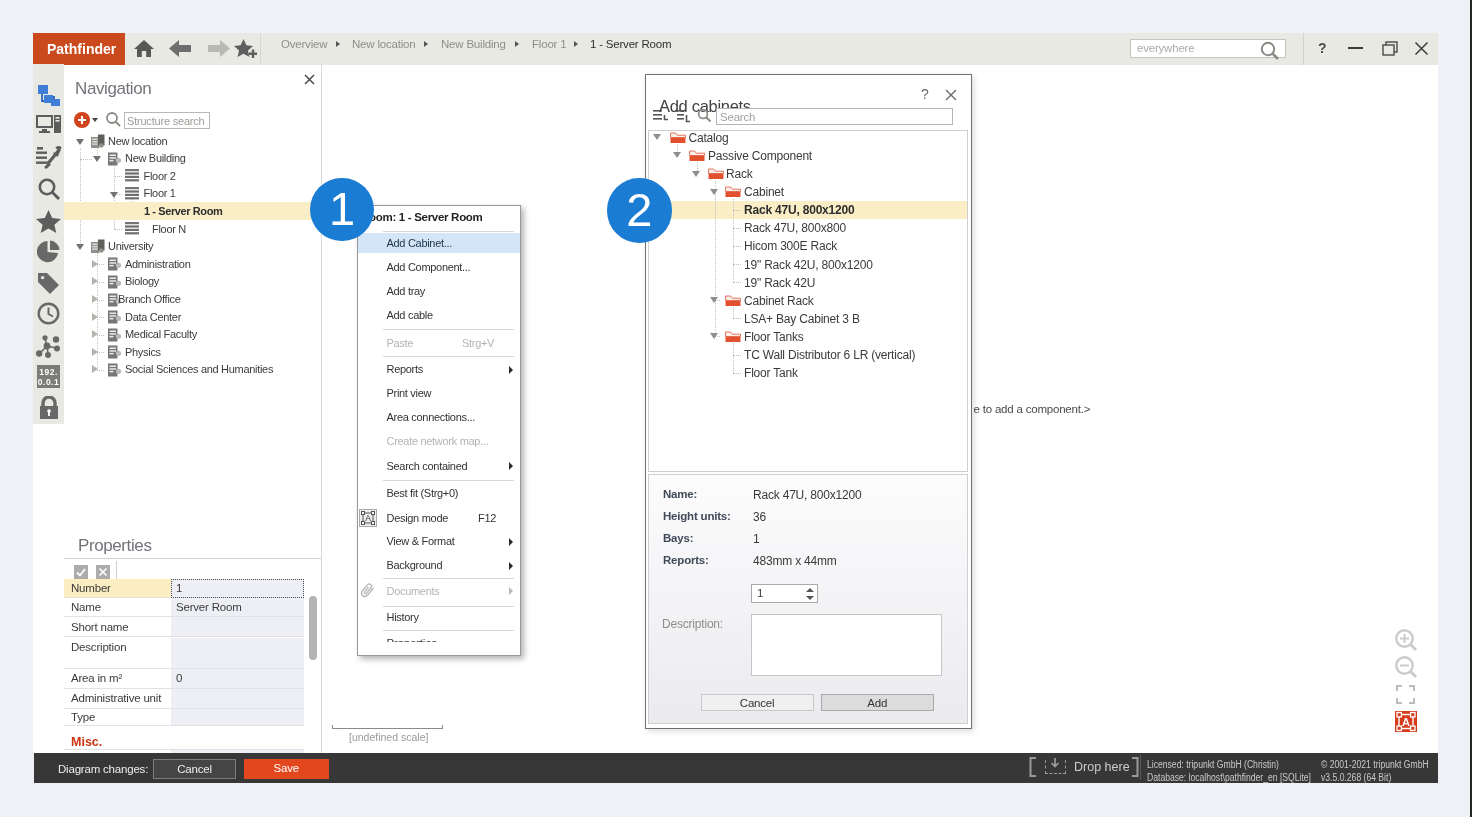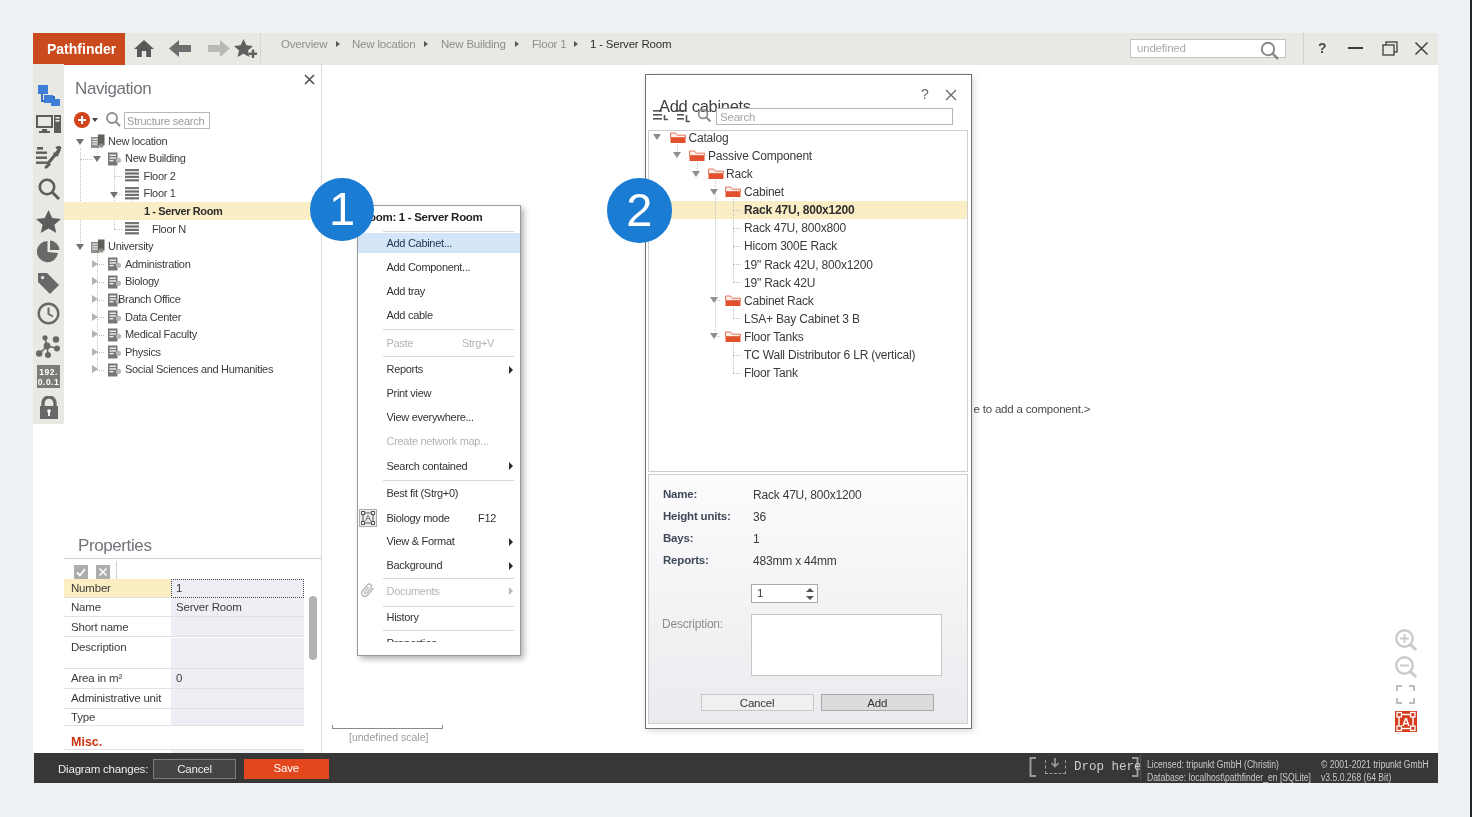--- a/index.html
+++ b/index.html
@@ -46,21 +46,21 @@
 <div class="tx" style="left:352px;top:38px;font-size:11.5px;letter-spacing:-0.2px;color:#8f8f89;">New location</div>
 <div class="a crumbsep" style="left:424px;top:41px;"></div>
 <div class="tx" style="left:441px;top:38px;font-size:11.5px;letter-spacing:-0.2px;color:#8f8f89;">New Building</div>
 <div class="a crumbsep" style="left:515px;top:41px;"></div>
 <div class="tx" style="left:532px;top:38px;font-size:11.5px;letter-spacing:-0.2px;color:#8f8f89;">Floor 1</div>
 <div class="a crumbsep" style="left:574px;top:41px;"></div>
 <div class="tx" style="left:590px;top:38px;font-size:11.5px;letter-spacing:-0.2px;color:#2e2e2e;">1 - Server Room</div>
 
 <div class="a" style="left:1303px;top:33px;width:1px;height:31.5px;background:#d2d2cc;"></div>
 <div class="a" style="left:1130px;top:39px;width:156px;height:19px;background:#fff;border:1px solid #c4c4c0;"></div>
-<div class="tx" style="left:1137px;top:42px;font-size:11.5px;letter-spacing:-0.2px;color:#ababa6;">undefined</div>
+<div class="tx" style="left:1137px;top:42px;font-size:11.5px;letter-spacing:-0.2px;color:#ababa6;">everywhere</div>
 
 <svg class="a" style="left:1259px;top:40px;" width="22" height="22" viewBox="0 0 22 22">
  <circle cx="9" cy="9" r="6.2" fill="none" stroke="#8b8b86" stroke-width="2"></circle>
  <line x1="13.6" y1="13.6" x2="19" y2="19" stroke="#8b8b86" stroke-width="2.6"></line>
 </svg>
 <div class="tx" style="left:1318px;top:40px;font-size:14px;font-weight:bold;color:#4a4a4a;">?</div>
 <div class="a" style="left:1348px;top:47px;width:15px;height:2px;background:#3d3d3d;"></div>
 <svg class="a" style="left:1382px;top:41px;" width="17" height="15" viewBox="0 0 17 15">
  <rect x="4" y="1" width="11" height="10" fill="none" stroke="#3d3d3d" stroke-width="1.3"></rect>
  <rect x="1" y="4" width="11" height="10" fill="#e9e9e3" stroke="#3d3d3d" stroke-width="1.3"></rect>
@@ -347,27 +347,27 @@
 <div class="tx" style="left:386.5px;top:261.0px;font-size:11px;letter-spacing:-0.3px;color:#333333;">Add Component...</div>
 <div class="tx" style="left:386.5px;top:285.0px;font-size:11px;letter-spacing:-0.3px;color:#333333;">Add tray</div>
 <div class="tx" style="left:386.5px;top:309.0px;font-size:11px;letter-spacing:-0.3px;color:#333333;">Add cable</div>
 <div class="sep" style="left:382.5px;top:329.3px;width:131.5px;"></div>
 <div class="tx" style="left:386.5px;top:336.9px;font-size:11px;letter-spacing:-0.3px;color:#b4b4b4;">Paste</div>
 <div class="tx" style="left:462px;top:336.9px;font-size:11px;letter-spacing:-0.3px;color:#b4b4b4;">Strg+V</div>
 <div class="sep" style="left:382.5px;top:355.7px;width:131.5px;"></div>
 <div class="tx" style="left:386.5px;top:363.0px;font-size:11px;letter-spacing:-0.3px;color:#333333;">Reports</div>
 <div class="marr" style="left:508.5px;top:365.5px;border-left-color:#2a2a2a;"></div>
 <div class="tx" style="left:386.5px;top:386.5px;font-size:11px;letter-spacing:-0.3px;color:#333333;">Print view</div>
-<div class="tx" style="left:386.5px;top:411.0px;font-size:11px;letter-spacing:-0.3px;color:#333333;">View everywhere...</div>
+<div class="tx" style="left:386.5px;top:411.0px;font-size:11px;letter-spacing:-0.3px;color:#333333;">Area connections...</div>
 <div class="tx" style="left:386.5px;top:435.3px;font-size:11px;letter-spacing:-0.3px;color:#b4b4b4;">Create network map...</div>
 <div class="tx" style="left:386.5px;top:459.5px;font-size:11px;letter-spacing:-0.3px;color:#333333;">Search contained</div>
 <div class="marr" style="left:508.5px;top:462.0px;border-left-color:#2a2a2a;"></div>
 <div class="sep" style="left:382.5px;top:479.5px;width:131.5px;"></div>
 <div class="tx" style="left:386.5px;top:486.5px;font-size:11px;letter-spacing:-0.3px;color:#333333;">Best fit (Strg+0)</div>
-<div class="tx" style="left:386.5px;top:511.5px;font-size:11px;letter-spacing:-0.3px;color:#333333;">Biology mode</div>
+<div class="tx" style="left:386.5px;top:511.5px;font-size:11px;letter-spacing:-0.3px;color:#333333;">Design mode</div>
 <div class="tx" style="left:478px;top:511.5px;font-size:11px;letter-spacing:-0.3px;color:#333333;">F12</div>
 <div class="a" style="left:359px;top:508.5px;width:18px;height:18px;background:#ececec;border:1px solid #ababab;"></div>
 <svg class="a" style="left:359px;top:508.5px;" width="18" height="18" viewBox="0 0 18 18">
  <rect x="4" y="4" width="10" height="10" fill="none" stroke="#555" stroke-width="1"></rect>
  <rect x="2.5" y="2.5" width="3" height="3" fill="#fff" stroke="#555" stroke-width="1"></rect>
  <rect x="12.5" y="2.5" width="3" height="3" fill="#fff" stroke="#555" stroke-width="1"></rect>
  <rect x="2.5" y="12.5" width="3" height="3" fill="#fff" stroke="#555" stroke-width="1"></rect>
  <rect x="12.5" y="12.5" width="3" height="3" fill="#fff" stroke="#555" stroke-width="1"></rect>
  <text x="9" y="12.2" font-size="8.5" fill="#333" text-anchor="middle" font-family="Liberation Sans">A</text>
 </svg>
@@ -499,21 +499,21 @@
 <div class="a" style="left:153px;top:759px;width:83px;height:19.5px;background:#454545;border:1px solid #7c7c7c;font-size:11.5px;letter-spacing:-0.2px;color:#ededed;text-align:center;line-height:18px;">Cancel</div>
 <div class="a" style="left:243.5px;top:759px;width:85.5px;height:19.5px;background:#e2471d;font-size:11.5px;letter-spacing:-0.2px;color:#fff;text-align:center;line-height:19px;">Save</div>
 <svg class="a" style="left:1029px;top:757px;" width="110" height="20" viewBox="0 0 110 20">
  <path d="M7 1 L1.5 1 L1.5 19 L7 19" fill="none" stroke="#9a9a9a" stroke-width="2"></path>
  <path d="M103 1 L108.5 1 L108.5 19 L103 19" fill="none" stroke="#9a9a9a" stroke-width="2"></path>
 </svg>
 <div class="a" style="left:1044.5px;top:759.5px;width:21px;height:14.5px;border:1px dashed #9a9a9a;border-top:none;"></div>
 <svg class="a" style="left:1049px;top:757px;" width="12" height="14" viewBox="0 0 12 14">
  <path d="M6 1 L6 9 M2.5 6 L6 9.5 L9.5 6" fill="none" stroke="#9a9a9a" stroke-width="1.7"></path>
 </svg>
-<div class="tx" style="left:1074px;top:760px;font-size:12.5px;color:#cdcdcd;font-family:Liberation Mono, monospace;">Drop here</div>
+<div class="tx" style="left:1074px;top:760px;font-size:12.5px;color:#cdcdcd;">Drop here</div>
 <div class="a" style="left:1140.4px;top:755px;width:1px;height:25px;background:#585858;"></div>
 <div class="tx" style="left:1147px;top:758.5px;font-size:10px;color:#c9c9c9;transform:scaleX(0.86);transform-origin:0 50%;">Licensed: tripunkt GmbH (Christin)</div>
 <div class="tx" style="left:1147px;top:772px;font-size:10px;color:#c9c9c9;transform:scaleX(0.86);transform-origin:0 50%;">Database: localhost\pathfinder_en [SQLite]</div>
 <div class="tx" style="left:1321px;top:758.5px;font-size:10px;color:#c9c9c9;transform:scaleX(0.86);transform-origin:0 50%;">© 2001-2021 tripunkt GmbH</div>
 <div class="tx" style="left:1321px;top:772px;font-size:10px;color:#c9c9c9;transform:scaleX(0.86);transform-origin:0 50%;">v3.5.0.268 (64 Bit)</div>
 
 <div class="a" style="left:310.4px;top:177.8px;width:63.2px;height:63.2px;border-radius:50%;background:#1b7cd3;color:#fff;font-size:47px;text-align:center;line-height:62px;">1</div>
 <div class="a" style="left:607.2px;top:178.4px;width:64.4px;height:64.4px;border-radius:50%;background:#1b7cd3;color:#fff;font-size:47px;text-align:center;line-height:63px;">2</div>
 
 <div class="a" style="left:1470px;top:0;width:2px;height:817px;background:#262626;"></div>

